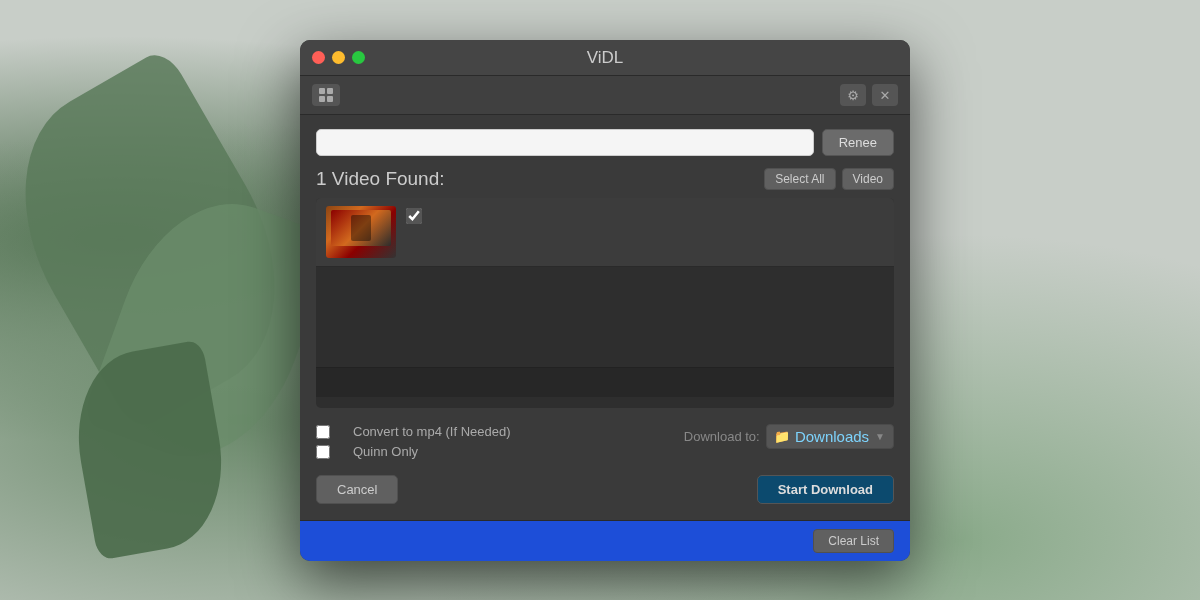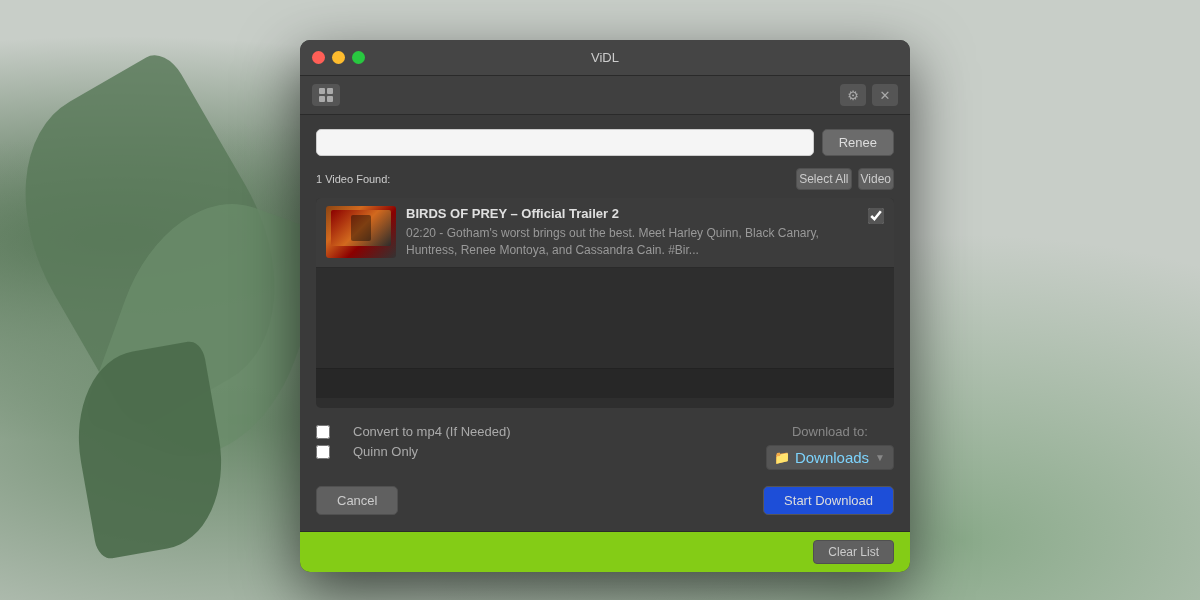--- a/index.html
+++ b/index.html
@@ -93,21 +93,21 @@
       height: 13px;
       border-radius: 50%;
       cursor: pointer;
     }
 
     .tb-btn.close { background: #ff5f57; }
     .tb-btn.minimize { background: #febc2e; }
     .tb-btn.maximize { background: #28c840; }
 
     .title-text {
-      font-size: 13px;
+      font-size: 17px;
       color: #ccc;
       font-weight: 500;
     }
 
     .toolbar {
       background: #404040;
       padding: 8px 12px;
       display: flex;
       align-items: center;
       justify-content: space-between;
@@ -185,35 +185,35 @@
     }
 
     .results-header {
       display: flex;
       align-items: center;
       justify-content: space-between;
       margin-bottom: 8px;
     }
 
     .results-count {
-      font-size: 11px;
+      font-size: 19px;
       color: #ccc;
     }
 
     .results-actions {
       display: flex;
       gap: 6px;
     }
 
     .results-btn {
       background: #606060;
       color: #ccc;
       border: 1px solid #505050;
       border-radius: 4px;
-      padding: 3px 2px;
+      padding: 3px 10px;
       font-size: 12px;
       cursor: pointer;
     }
 
     .results-list {
       background: #2e2e2e;
       border-radius: 5px;
       overflow: hidden;
       margin-bottom: 14px;
       min-height: 210px;
@@ -316,21 +316,20 @@
       height: 14px;
       accent-color: #555;
     }
 
     .download-to {
       display: flex;
       align-items: center;
       gap: 6px;
       font-size: 13px;
       color: #aaa;
-      flex-direction: column;
     }
 
     .download-to-label {
       color: #888;
     }
 
     .folder-selector {
       display: flex;
       align-items: center;
       gap: 4px;
@@ -369,32 +368,32 @@
       color: #ccc;
       border: 1px solid #505050;
       border-radius: 5px;
       padding: 6px 20px;
       font-size: 13px;
       cursor: pointer;
       text-align: center;
     }
 
     .start-download-btn {
-      background: #1d4ed8;
+      background: #0c4a6e;
       color: #ddd;
       border: 1px solid #555;
       border-radius: 5px;
       padding: 6px 20px;
       font-size: 13px;
       cursor: pointer;
-      font-weight: 400;
+      font-weight: 700;
     }
 
     .bottom-bar {
-      background: #84cc16;
+      background: #1d4ed8;
       border-top: 1px solid #2a2a2a;
       padding: 8px 16px;
       display: flex;
       justify-content: flex-end;
     }
 
     .clear-list-btn {
       background: #606060;
       color: #ccc;
       border: 1px solid #505050;
@@ -459,24 +458,20 @@
     <div class="results-list">
       <div class="video-item">
         <div class="video-thumbnail">
           <div class="thumb-inner">
             <div style="display:flex;flex-direction:column;align-items:center;gap:4px;width:100%;height:100%;padding:4px;">
               <div style="width:60px;height:36px;background:linear-gradient(135deg,#8B0000,#D2691E,#2c2c2c);border-radius:2px;display:flex;align-items:center;justify-content:center;">
                 <div style="width:20px;height:26px;background:rgba(0,0,0,0.4);border-radius:2px;"></div>
               </div>
             </div>
           </div>
-        </div>
-        <div class="video-info">
-          <div class="video-title">BIRDS OF PREY – Official Trailer 2</div>
-          <div class="video-desc">02:20 - Gotham's worst brings out the best. Meet Harley Quinn, Black Canary, Huntress, Renee Montoya, and Cassandra Cain. #Bir...</div>
         </div>
         <div class="video-checkbox">
           <input type="checkbox" checked="" style="">
         </div>
       </div>
       <div class="empty-area"></div>
       <div class="progress-area"></div>
     </div>
 
     <div class="options-row">

